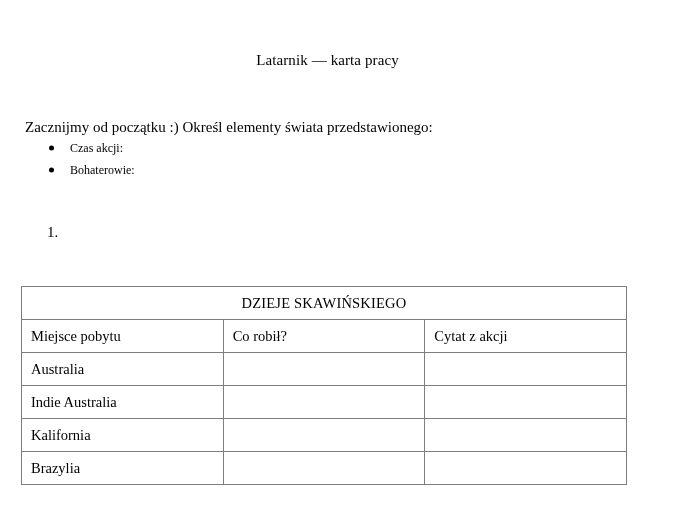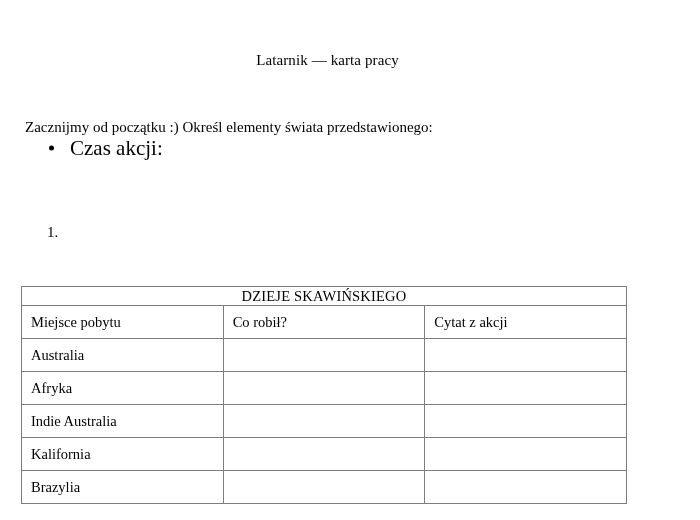--- a/index.html
+++ b/index.html
@@ -52,21 +52,21 @@
   .bullet-list {
     position: absolute;
     left: 25px;
     top: 137px;
     margin: 0;
     padding: 0;
     list-style: none;
   }
   .bullet-list li {
     position: relative;
-    font-size: 21px;
+    font-size: 12px;
     line-height: 22px;
     padding-left: 45px;
     white-space: nowrap;
     font-family: Liberation Serif, serif;
   }
   .bullet-list li .bullet-marker {
     position: absolute;
     left: 24px;
     top: 50%;
     transform: translateY(-50%);
@@ -121,39 +121,43 @@
     overflow: hidden;
     white-space: nowrap;
   }
   .worksheet-table td.col-a { width: 203px; }
   .worksheet-table td.col-b { width: 203px; margin-left: 16px; }
   .worksheet-table td.col-c { width: 200px; }
 
   .worksheet-table td.table-title-cell {
     text-align: center;
     padding: 0;
-    height: 19px;
+    height: 33px;
     font-size: 14.5px;
     letter-spacing: 0.2px;
   }
   .worksheet-table td.empty-cell { }
 </style>
 </head>
 <body>
 
 <div class="page">
 
   <div class="doc-title">Latarnik — karta pracy</div>
 
   <div class="intro">Zacznijmy od początku :) Określ elementy świata przedstawionego:</div>
 
   <ul class="bullet-list">
     <li>
       <span class="bullet-marker"></span>
       <span>Czas akcji:</span>
+    </li>
+    <li>
+      <span class="bullet-marker"></span>
+      <span>Bohaterowie:</span>
     </li>
   </ul>
 
   <ol class="numbered-list">
     <li>
       <span class="num-marker">1.</span>
     </li>
   </ol>
 
   <table class="worksheet-table">
@@ -166,25 +170,20 @@
         <td class="col-b">Co robił?</td>
         <td class="col-c">Cytat z akcji</td>
       </tr>
 
       <tr>
         <td class="col-a">Australia</td>
         <td class="col-b empty-cell"></td>
         <td class="col-c empty-cell"></td>
       </tr>
       <tr>
-        <td class="col-a">Afryka</td>
-        <td class="col-b empty-cell"></td>
-        <td class="col-c empty-cell"></td>
-      </tr>
-      <tr>
         <td class="col-a">Indie Australia</td>
         <td class="col-b empty-cell"></td>
         <td class="col-c empty-cell"></td>
       </tr>
       <tr>
         <td class="col-a">Kalifornia</td>
         <td class="col-b empty-cell"></td>
         <td class="col-c empty-cell"></td>
       </tr>
       <tr>

